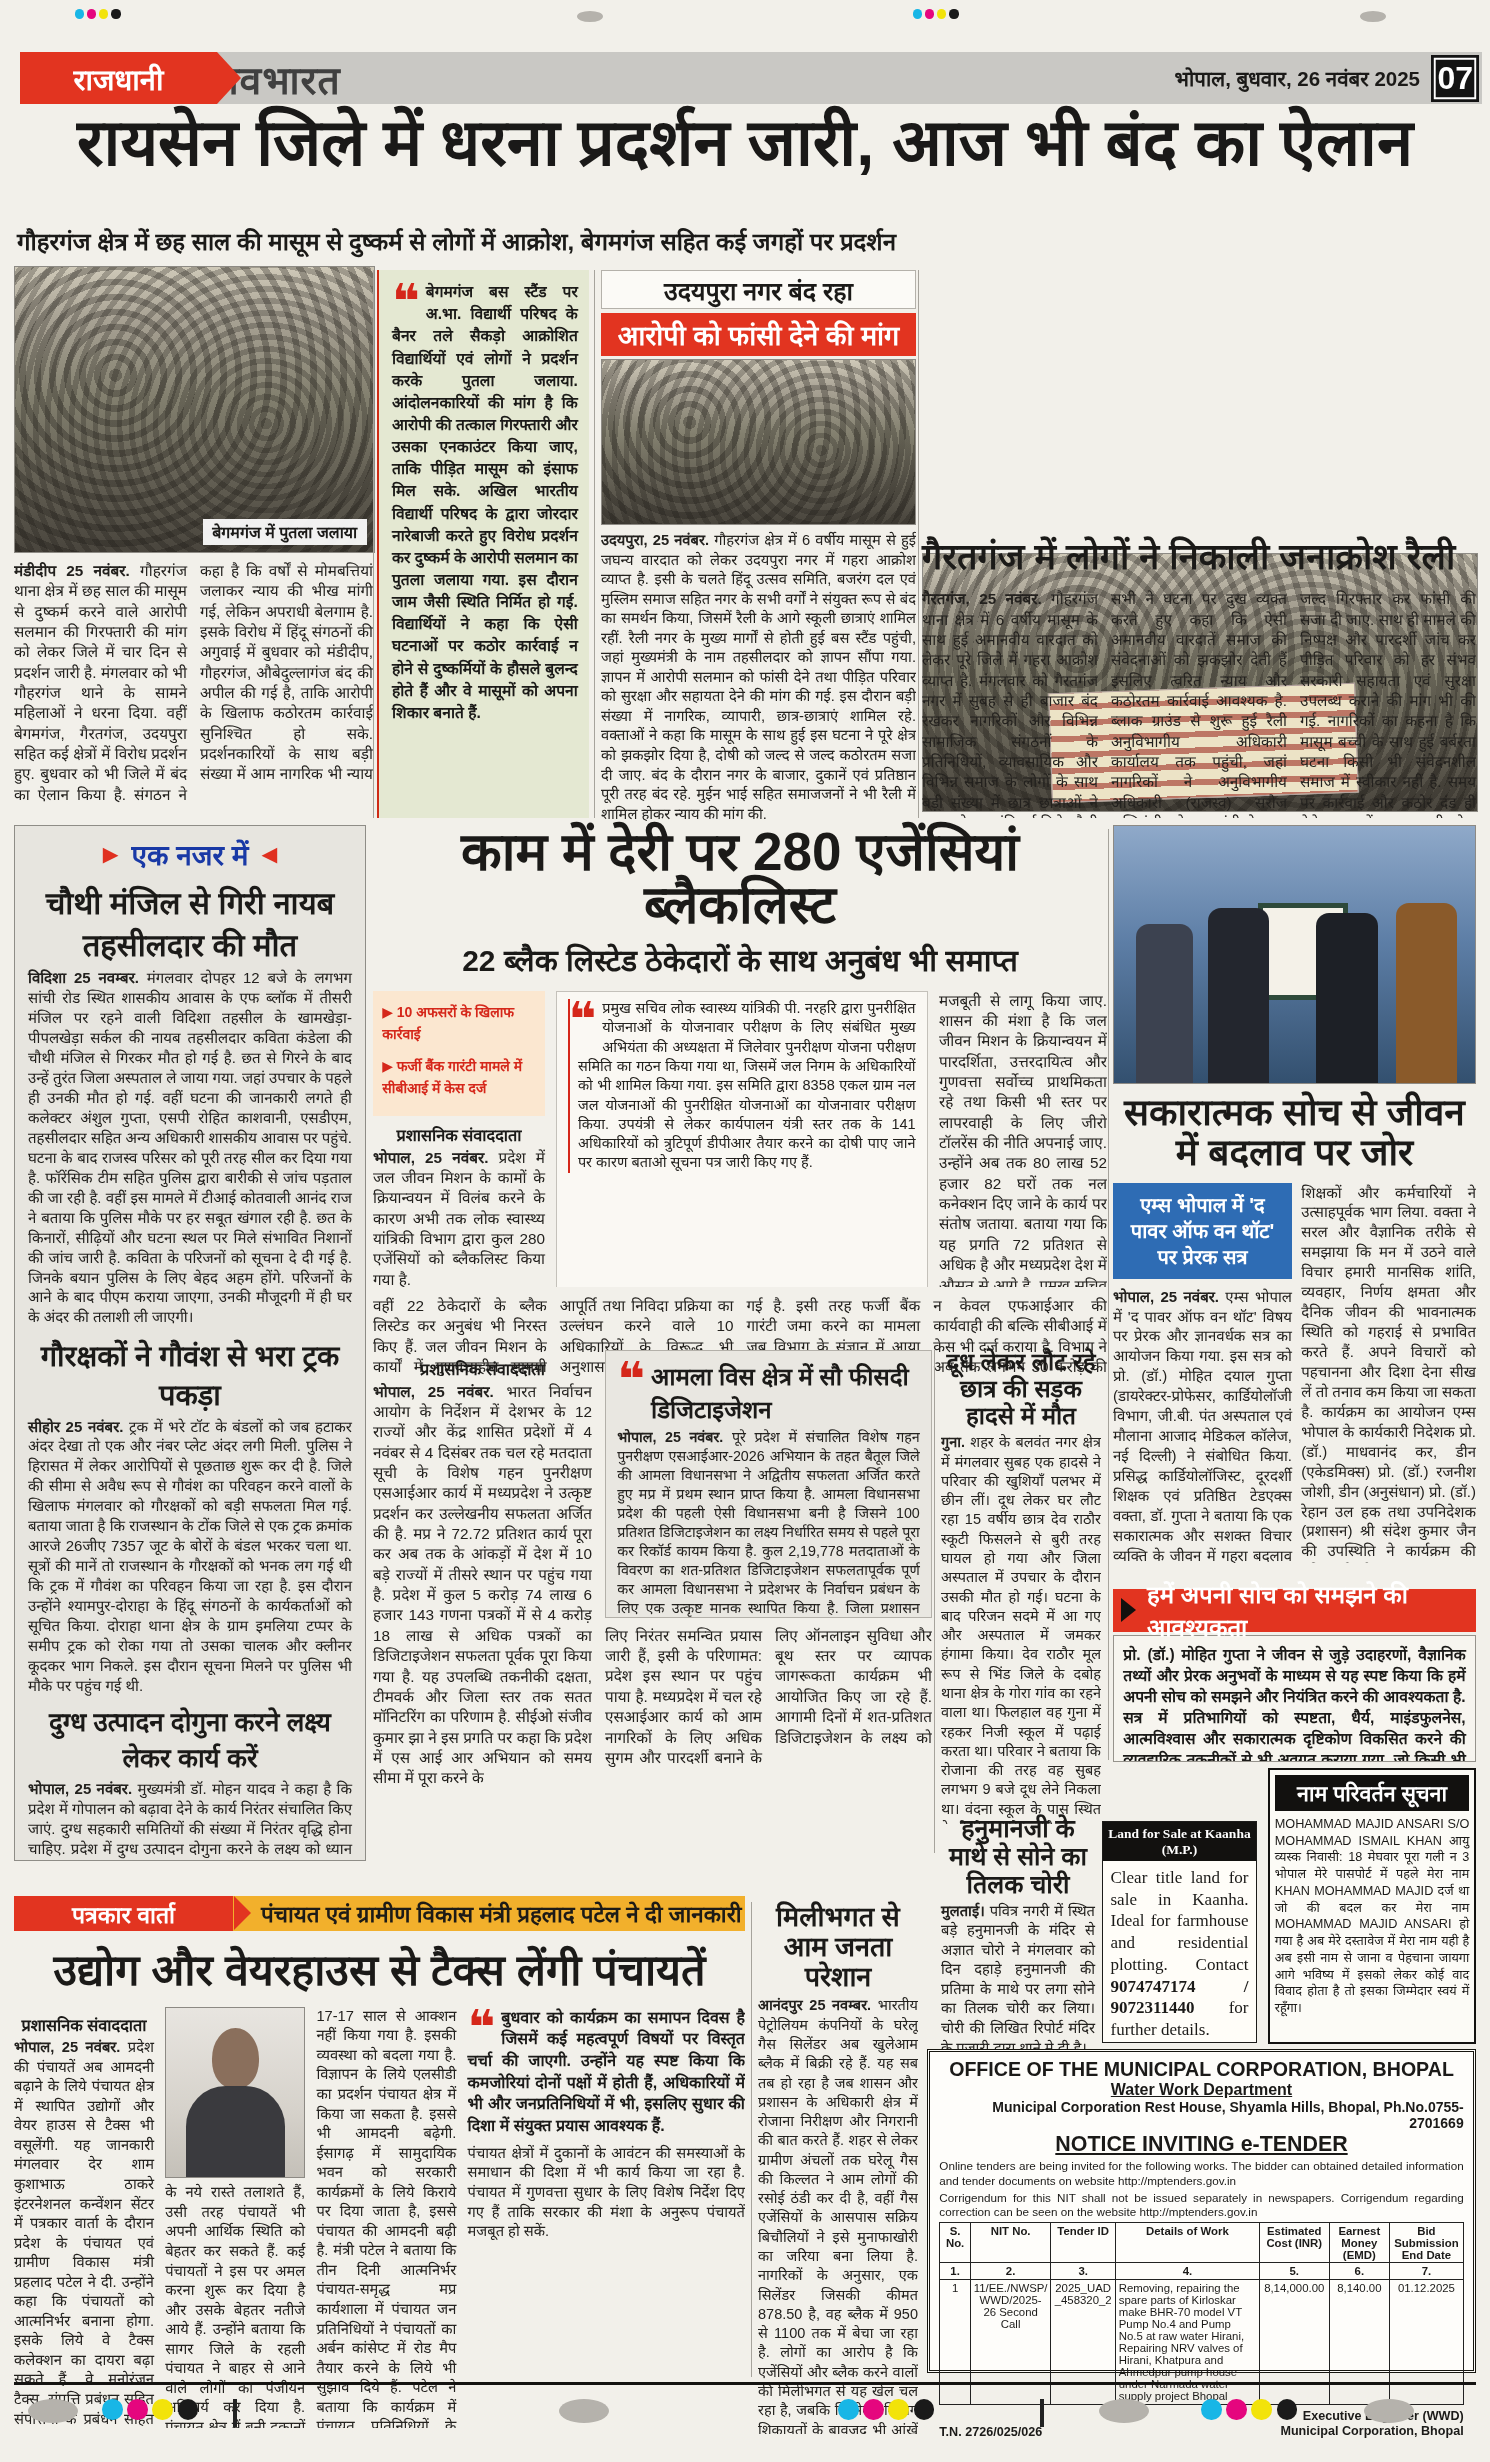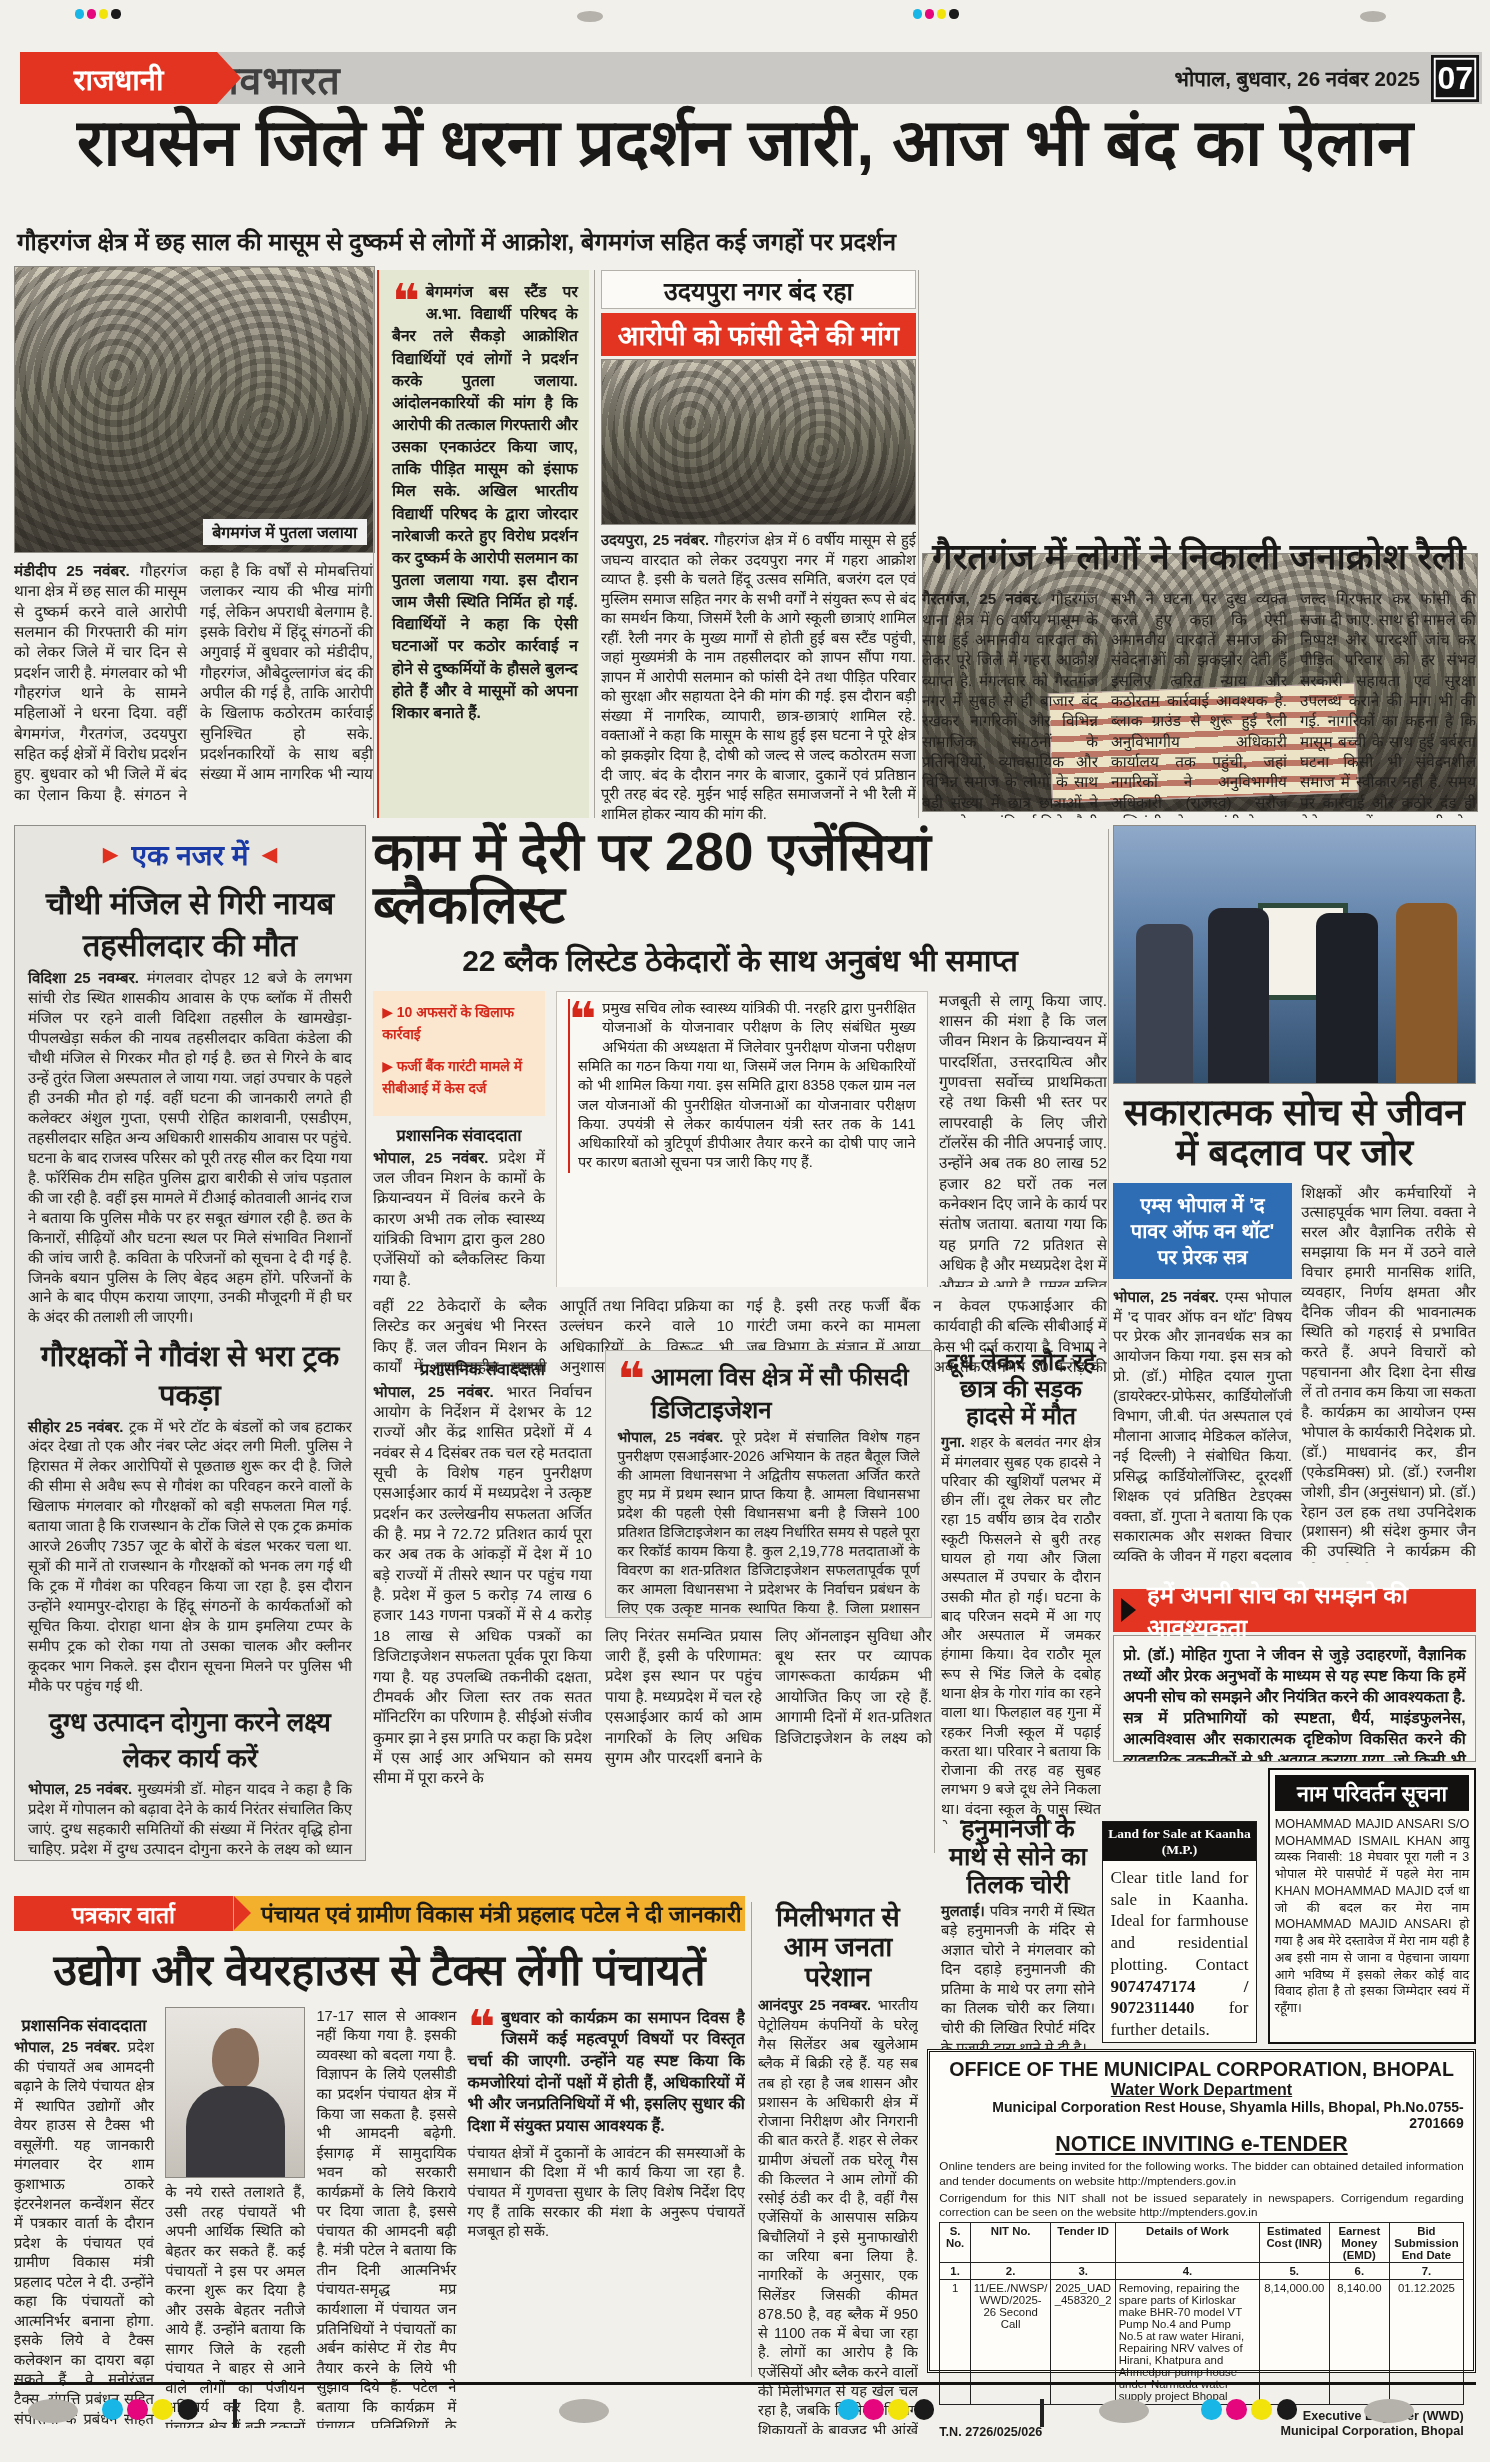--- a/index.html
+++ b/index.html
@@ -29,31 +29,31 @@
   .caption-chip{position:absolute;right:7.5px;bottom:7.5px;background:rgba(255,255,255,.93);padding:1.9px 9.3px;font-size:16px;font-weight:800;}
   .vrule{width:0.9px;background:#a6a39c;}
   .quoteglyph{float:left;color:#d5271a;font-size:48px;line-height:.8;margin:1.9px 5.6px 0 0;font-weight:800;}
   
   .greenbox{left:377px;top:270px;width:212px;height:548px;background:#e4e8d2;border-left:2.8px solid #cf2b15;padding:11.2px 11.2px 9.3px 13px;box-sizing:border-box;overflow:hidden;}
   .greenbox .t{font-size:15.6px;font-weight:600;line-height:1.42;text-align:justify;}
   .uda{left:601px;top:270px;width:315px;}
   .uda-kicker{height:37px;background:#fbfaf6;border:0.9px solid #b4b1aa;display:flex;align-items:center;justify-content:center;font-size:25px;font-weight:800;}
   .uda-red{margin-top:3.7px;height:43px;background:#e23420;color:#fff;display:flex;align-items:center;justify-content:center;font-size:27px;font-weight:800;}
   .gai{left:922px;top:531px;width:554px;}
-  .gai h2{margin:0;text-align:center;font-size:36px;font-weight:800;}
+  .gai h2{margin:0;font-size:36px;font-weight:800;}
   .cols3{display:flex;gap:13px;margin-top:9.3px;}
   .cols3>div{flex:1;height:229px;overflow:hidden;}
   
   .eknazar{left:14px;top:825px;width:352px;height:1036px;background:#e7e5df;border:0.9px solid #8f8d87;padding:9.3px 13px;box-sizing:border-box;overflow:hidden;}
   .ek-title{display:flex;align-items:center;justify-content:center;gap:13px;font-size:28px;font-weight:800;color:#1939a6;}
   .ek-title .tri{color:#e03020;font-size:20.5px;}
   .ek-h{text-align:center;font-weight:800;margin:7.5px 0 3.7px 0;}
   
   .blk{left:373px;top:825px;width:734px;}
-  .blk-h{text-align:left;font-size:53px;font-weight:800;line-height:1.0;margin:0;}
+  .blk-h{text-align:center;font-size:53px;font-weight:800;line-height:1.0;margin:0;}
   .blk-sub{text-align:center;font-size:30px;font-weight:700;margin-top:7.5px;}
   .blk-grid{display:grid;grid-template-columns:172px 1fr 168px;gap:11.2px;margin-top:11.2px;height:296px;overflow:hidden;}
   .bullets{background:#fbe7d0;padding:9.3px 9.3px;}
   .bullets div{font-size:17.7px;font-weight:800;margin-bottom:9.3px;line-height:1.25;}
   .bullets span{color:#d5271a;margin-right:3.7px;font-size:14px;}
   .byline{text-align:center;font-weight:800;font-size:16.3px;margin:7.5px 0 1.9px 0;}
   .qbox{border:0.9px solid #c4c1ba;background:#faf8f3;padding:7.5px 11.2px;overflow:hidden;}
   .qbox h3{margin:0 0 5.6px 0;font-size:26px;font-weight:800;}
   .qbox .qb{border-left:2.8px solid #d5271a;padding-left:7.5px;}
   .blk-cont{margin-top:9.3px;column-count:4;column-gap:13px;height:89px;overflow:hidden;}

